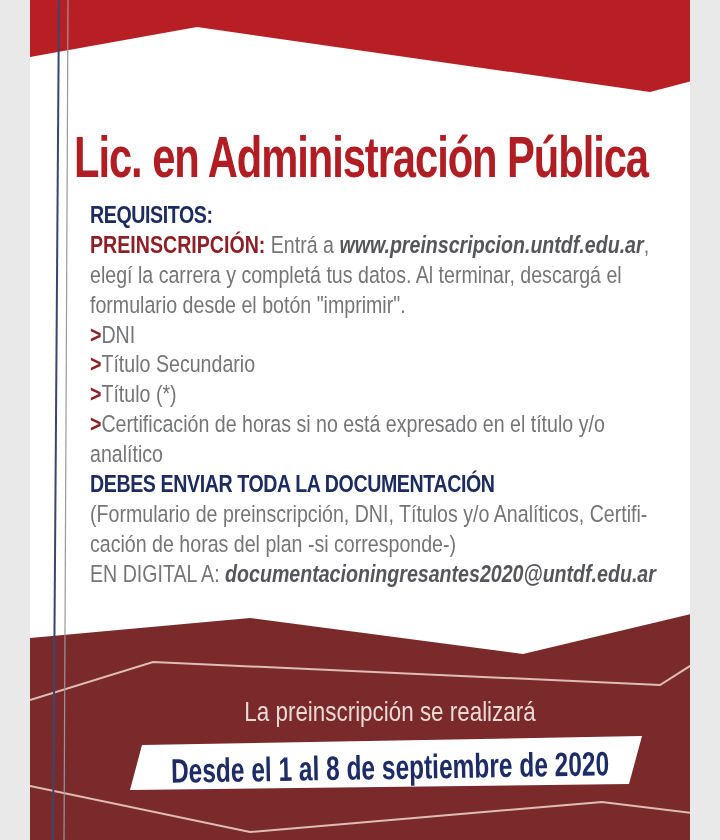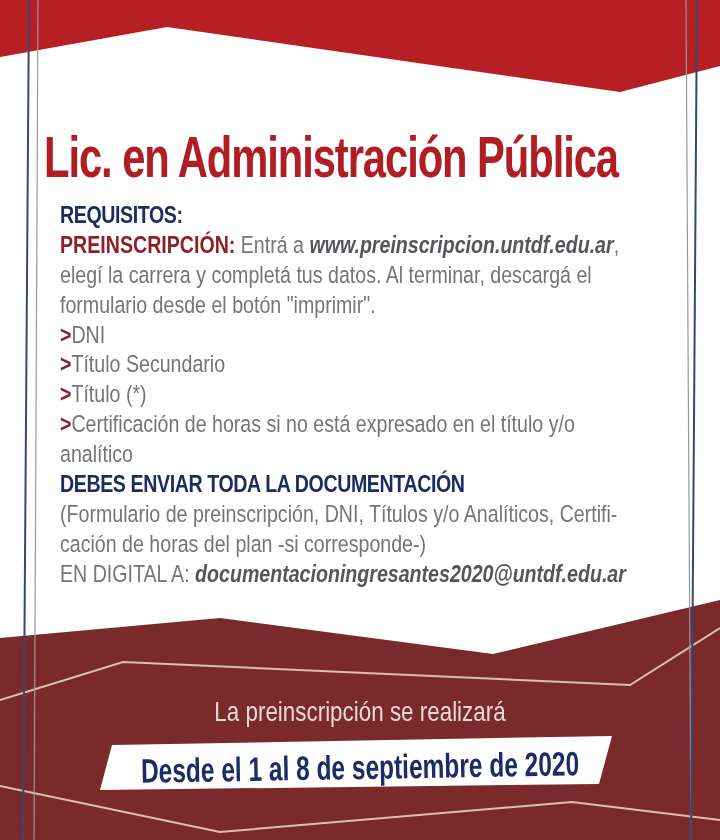--- a/index.html
+++ b/index.html
@@ -1,17 +1,17 @@
 <!DOCTYPE html>
 <html><head>
 <meta charset="utf-8">
 <style>
   html,body{margin:0;padding:0;background:#e9e9e9;}
   .stage{
-    position:relative;width:720px;height:840px;background:#ffffff;overflow:hidden;
+    position:relative;width:660px;height:840px;background:#ffffff;overflow:hidden;
     font-family:"Liberation Sans",sans-serif;margin:0 auto;
   }
   svg.bg{position:absolute;left:0;top:0;width:720px;height:840px;}
   .title{
     position:absolute;left:44px;top:123px;
     font-size:58px;font-weight:bold;letter-spacing:-1.5px;
     color:#b01d23;white-space:nowrap;
     transform:scaleX(.72);transform-origin:0 0;
   }
   .body-block{

